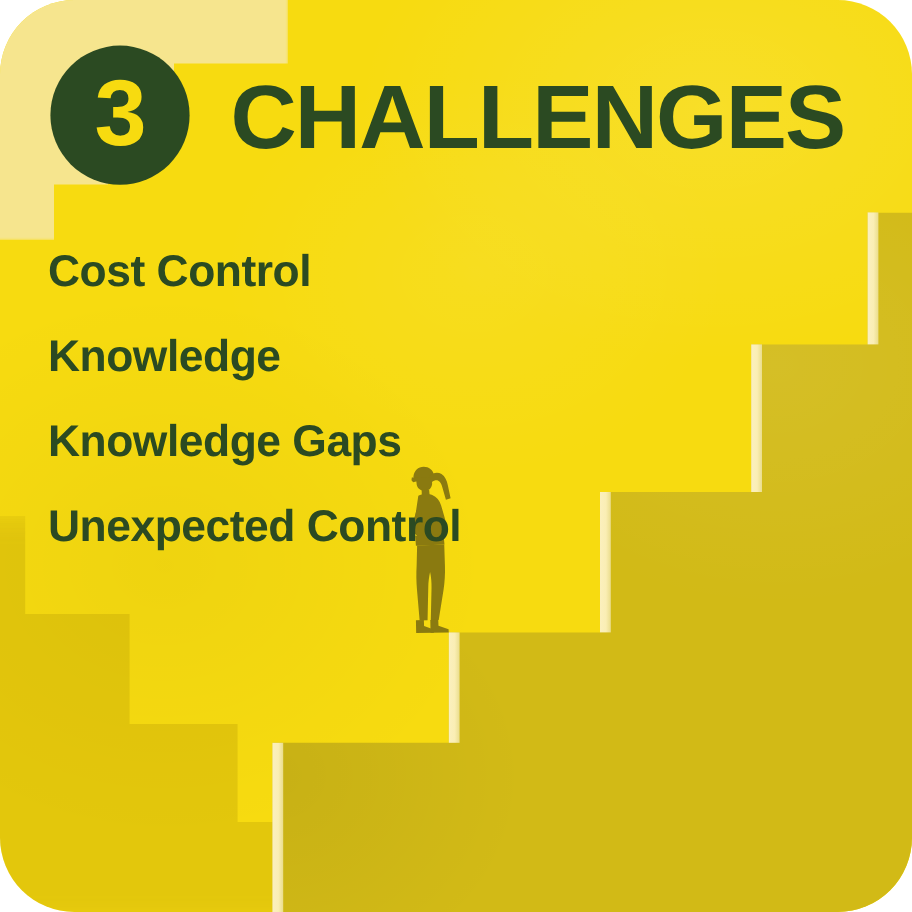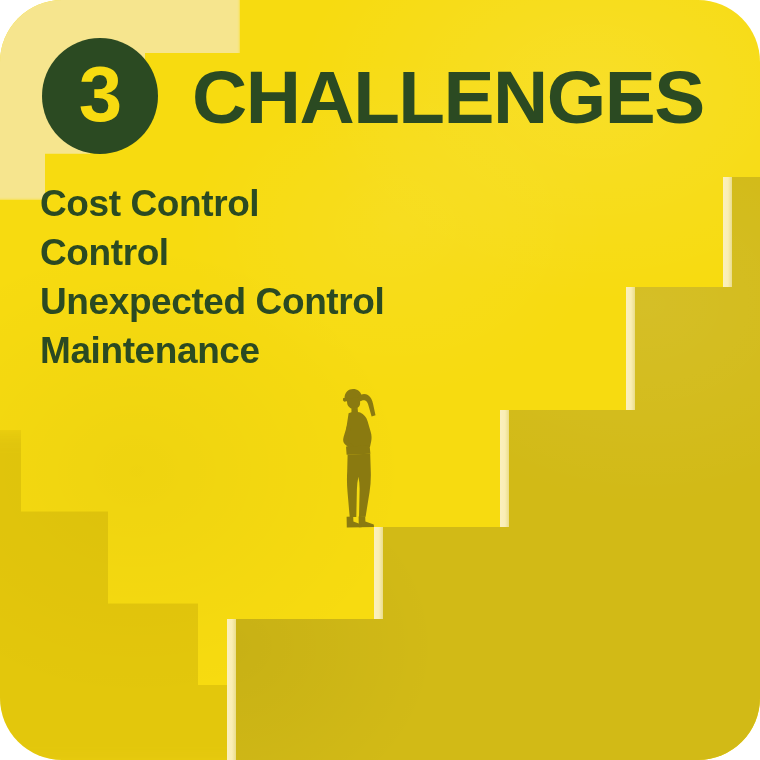--- a/index.html
+++ b/index.html
@@ -155,20 +155,21 @@
     list-style: none;
   }
   .list li {
     color: #2B4A22;
     font-family: "Liberation Sans", sans-serif;
     font-size: 37px;
     font-weight: bold;
     line-height: 49px;
     white-space: nowrap;
     letter-spacing: -0.4px;
+    margin-top: 22px;
   }
 </style>
 </head>
 <body>
 
 <div id="card">
 
   <div class="canvas">
 
     <div class="bg-grain"></div>
@@ -218,19 +219,19 @@
     </div>
 
     <div class="badge">
       <span class="badge-num">3</span>
     </div>
 
     <div class="title">CHALLENGES</div>
 
     <ul class="list">
       <li>Cost Control</li>
-      <li>Control</li>
+      <li>Knowledge</li>
+      <li>Knowledge Gaps</li>
       <li>Unexpected Control</li>
-      <li>Maintenance</li>
     </ul>
 
   </div>
 </div>
 
 </body></html>

